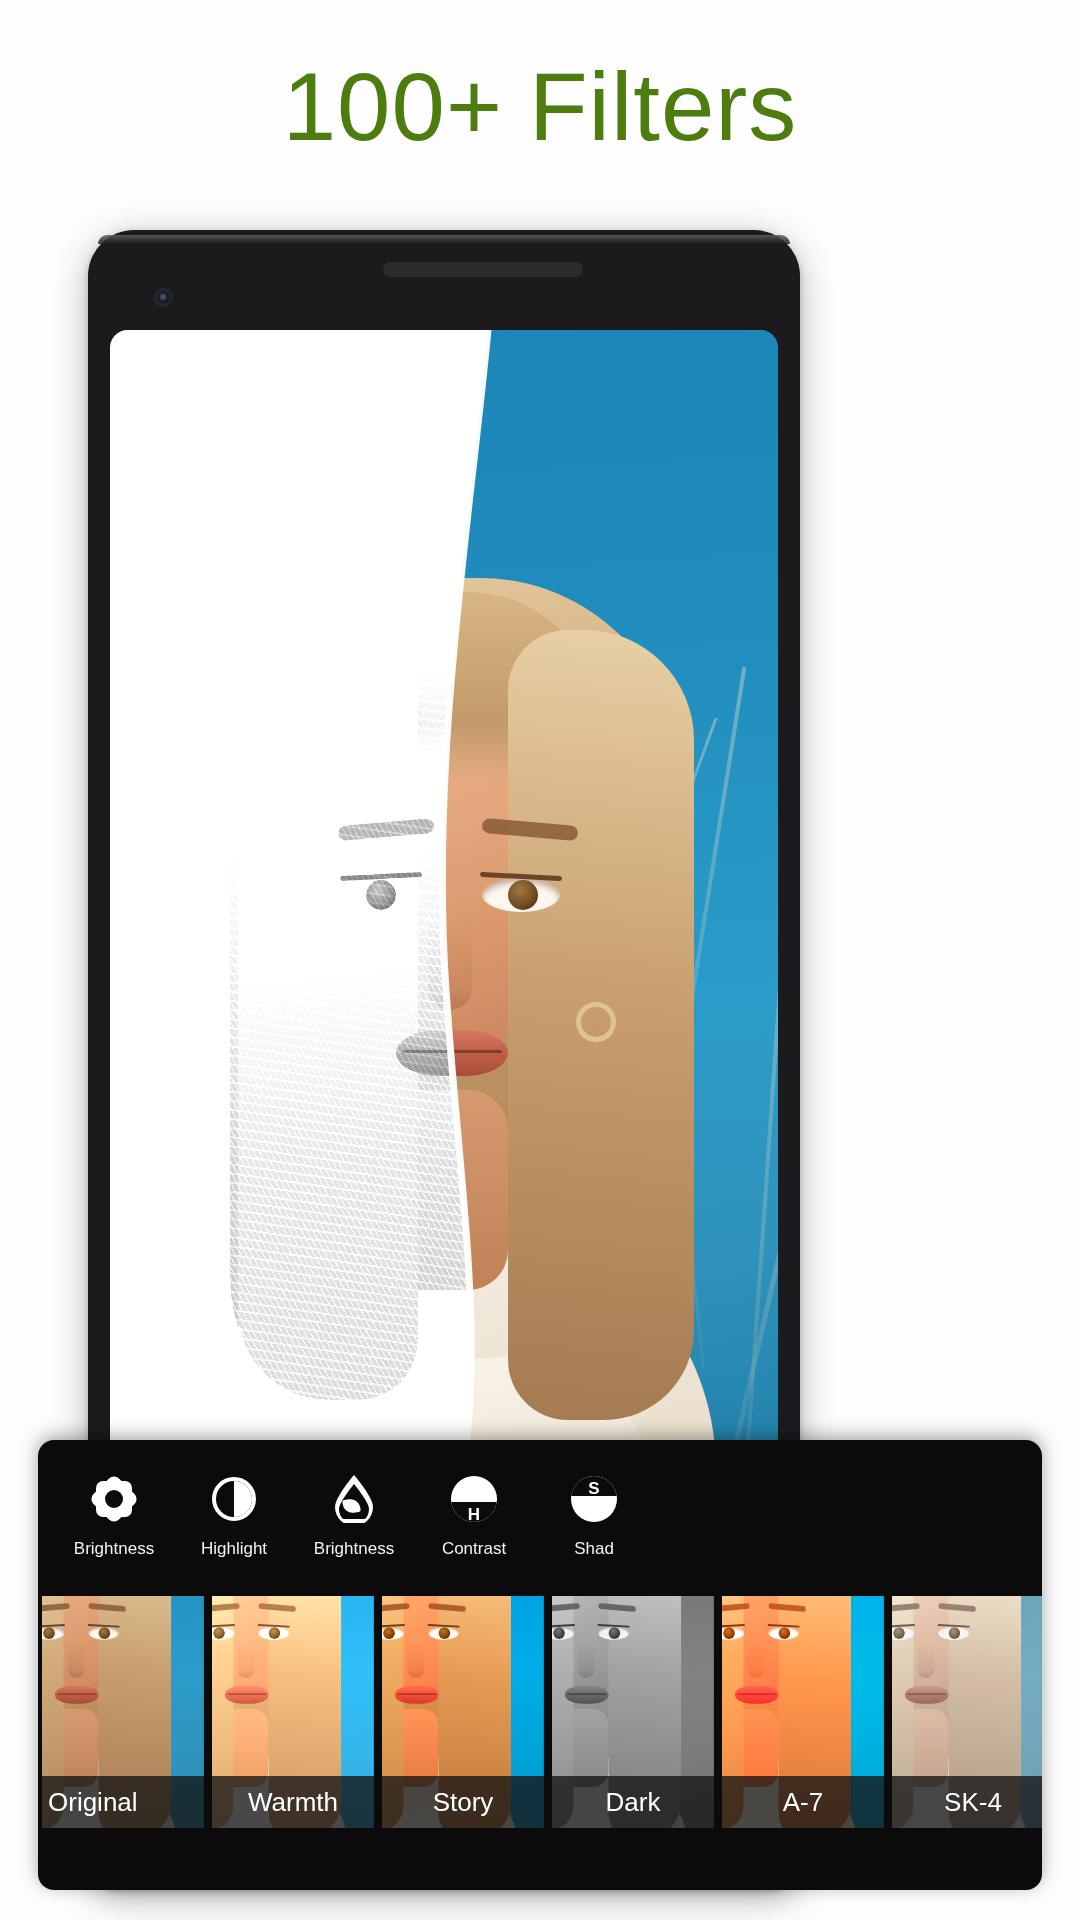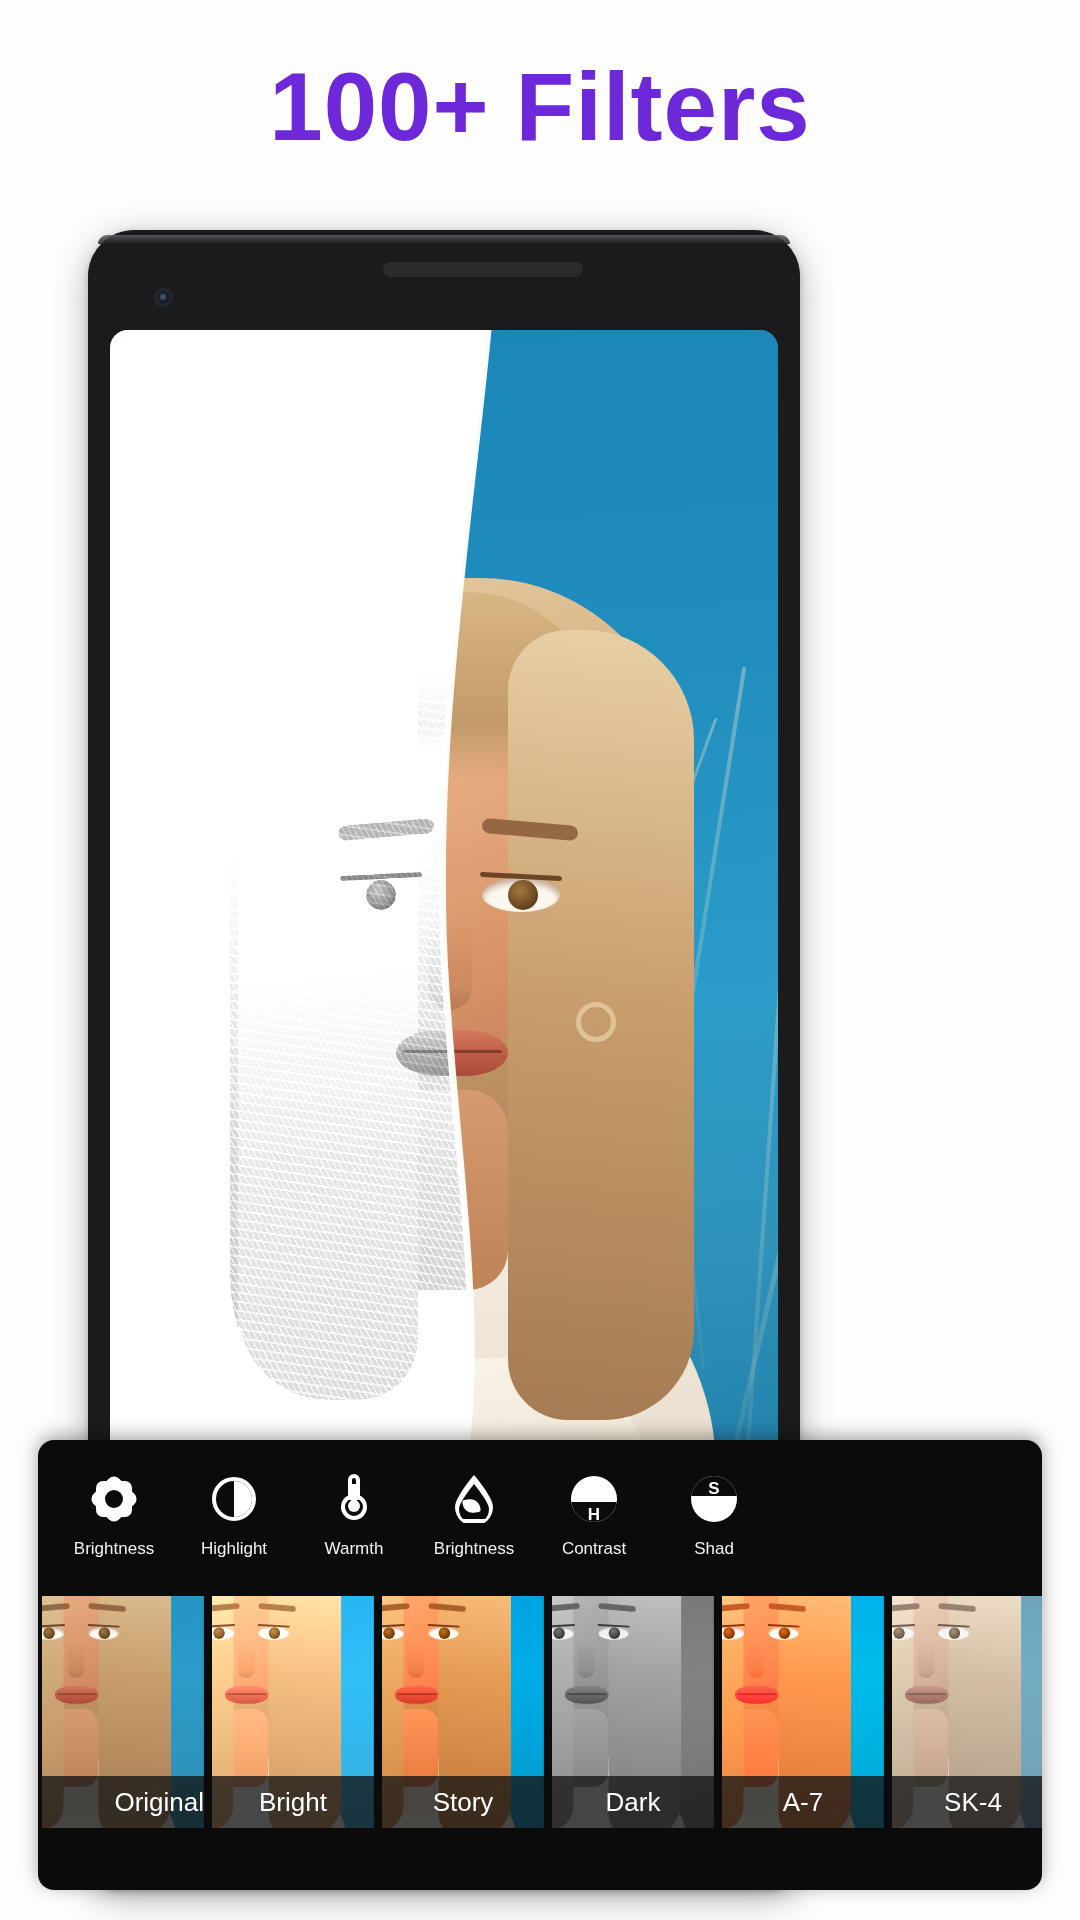--- a/index.html
+++ b/index.html
@@ -17,23 +17,23 @@
   }
 
   
   .headline {
     position: absolute;
     top: 52px;
     left: 0;
     width: 1080px;
     text-align: center;
     font-size: 96px;
-    font-weight: bold;
+    font-weight: normal;
     letter-spacing: 1px;
-    color: #6d28d9;
+    color: #4d7c0f;
     font-family: "Liberation Sans", sans-serif;
     user-select: none;
   }
   .headline .gap { display:inline-block; width: 26px; }
 
   
   .phone {
     position: absolute;
     left: 88px;
     top: 230px;
@@ -465,21 +465,21 @@
     width:100%;
     height: 52px;
     line-height: 52px;
     text-align:center;
     color:#ffffff;
     font-size: 26px;
     background: rgba(20,20,20,.78);
     font-family:"Liberation Sans", sans-serif;
     user-select:none;
   }
-  .filter.original .filter-name { text-align:right; padding-left:19px; box-sizing:border-box; }
+  .filter.original .filter-name { text-align:left; padding-left:6px; box-sizing:border-box; }
   .f-original .thumb-art { filter:none; }
   .f-bright .thumb-art  { filter: brightness(1.22) saturate(1.05); }
   .f-story .thumb-art   { filter: saturate(1.45) contrast(1.1) hue-rotate(-4deg); }
   .f-dark .thumb-art    { filter: grayscale(1) contrast(1.2) brightness(.95); }
   .f-a1 .thumb-art      { filter: saturate(1.7) contrast(1.12) hue-rotate(-10deg) brightness(1.02); }
   .f-sk1 .thumb-art     { filter: saturate(.45) brightness(1.22) contrast(.92); }
 </style>
 </head>
 <body>
 
@@ -587,31 +587,20 @@
       <div class="tool-label">Brightness</div>
     </div>
 
     <div class="tool">
       <div class="tool-icon">
         <div class="ic-contrast"></div>
       </div>
       <div class="tool-label">Highlight</div>
     </div>
 
-    <div class="tool">
-      <div class="tool-icon">
-        <div class="ic-thermo">
-          <div class="stem"></div>
-            <div class="merc"></div>
-          <div class="bulb"></div>
-            <div class="merc2"></div>
-        </div>
-      </div>
-      <div class="tool-label">Warmth</div>
-    </div>
 
     <div class="tool">
       <div class="tool-icon">
         <div class="ic-drop">
           <div class="outline"></div>
             <div class="inner"></div>
             <div class="fill"></div>
         </div>
       </div>
       <div class="tool-label">Brightness</div>
@@ -689,21 +678,21 @@
               <div class="eye r"></div>
             <div class="iris l"></div>
               <div class="iris r"></div>
             <div class="lash l"></div>
               <div class="lash r"></div>
             <div class="nose"></div>
               <div class="lips"></div>
           </div>
         </div>
       </div>
-      <div class="filter-name">Bright</div>
+      <div class="filter-name">Warmth</div>
     </div>
 
     <div class="filter f-story">
       <div class="filter-thumb">
         <div class="thumb-art">
           <div class="sky"></div>
           <div class="person">
             <div class="hair-back"></div>
               <div class="shoulders"></div>
               <div class="collar"></div>

